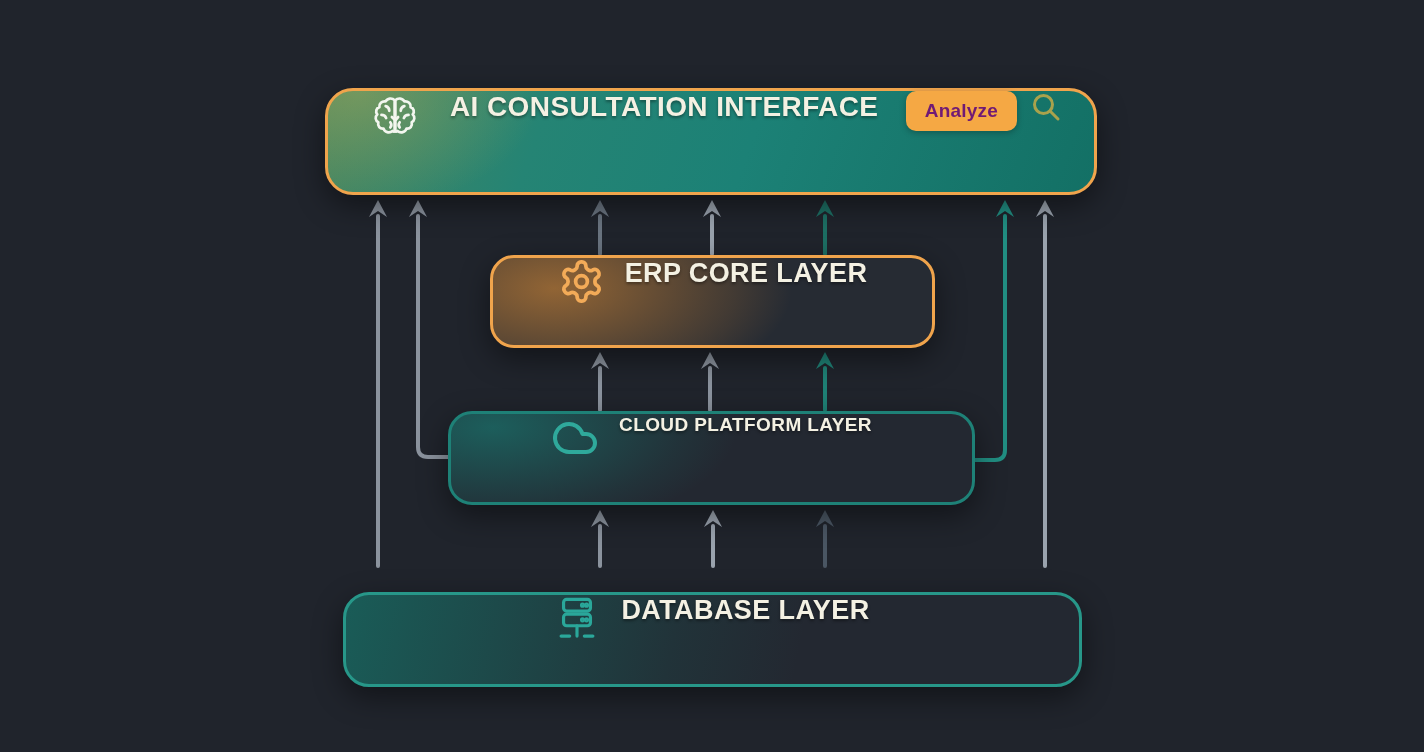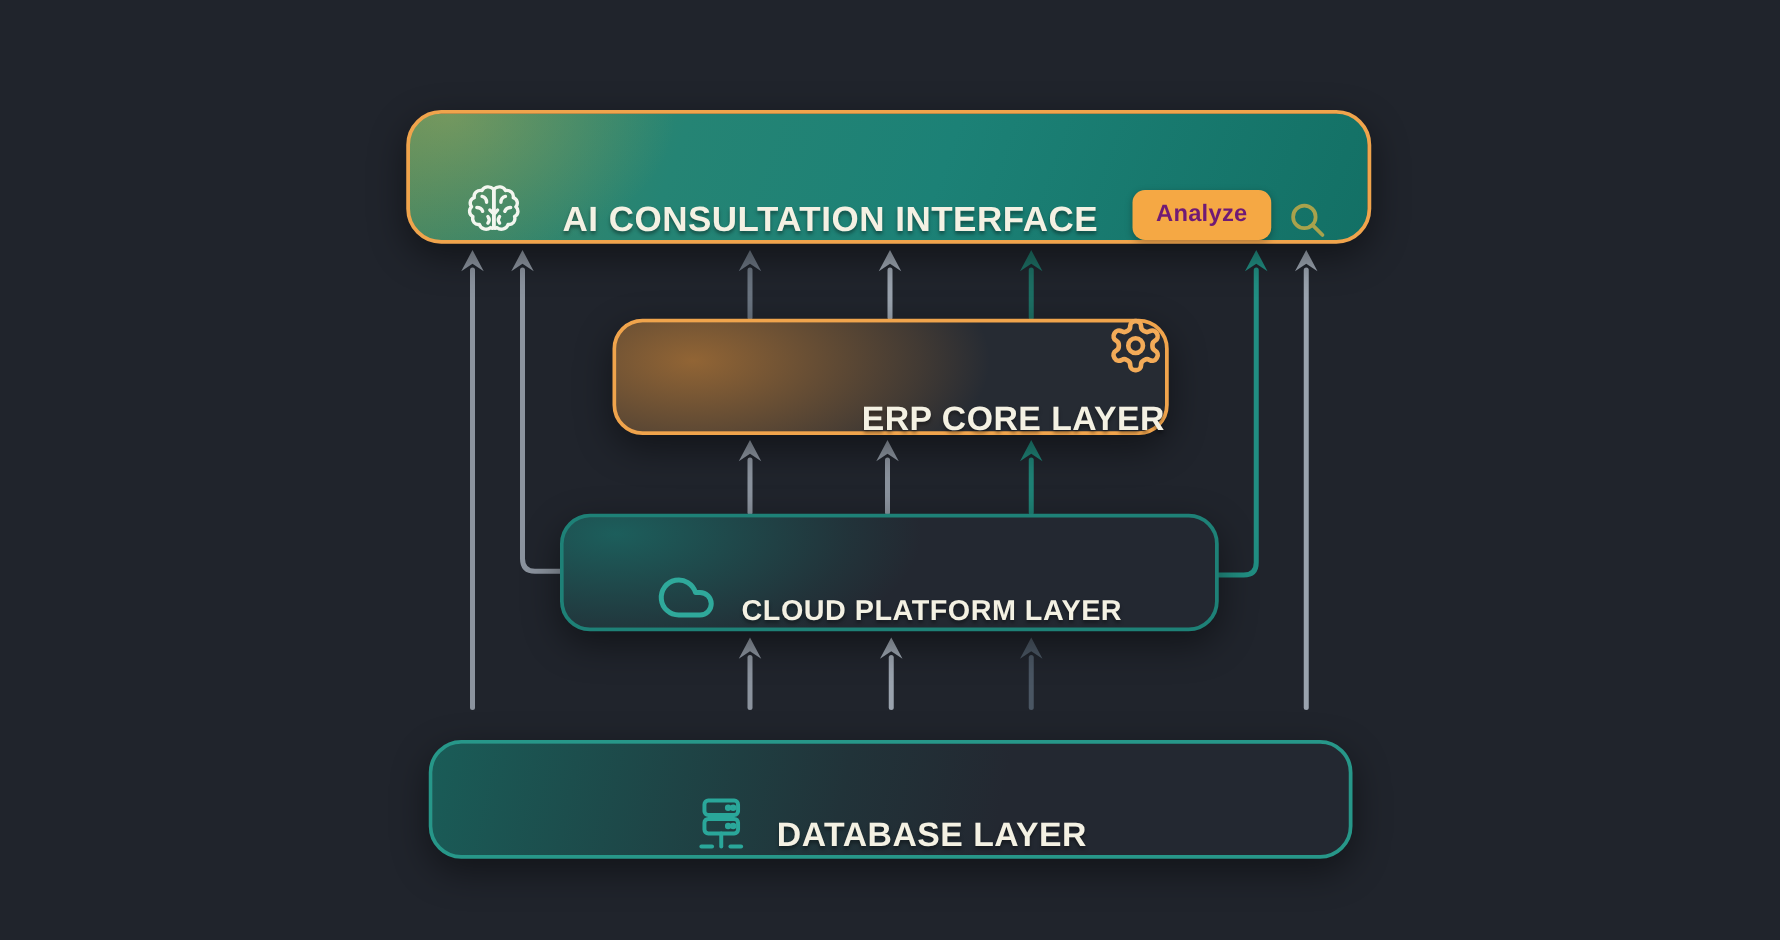--- a/index.html
+++ b/index.html
@@ -3,21 +3,21 @@
 <meta charset="utf-8">
 <style>
   html,body{margin:0;padding:0;background:#20242c;}
   #canvas{
     position:relative;width:1424px;height:752px;overflow:hidden;
     background:#20242c;
     font-family:"Liberation Sans", sans-serif;
   }
   #arrow-layer{position:absolute;left:0;top:0;z-index:1;}
   .node{
-    position:absolute;z-index:2;display:flex;align-items:flex-end;
+    position:absolute;z-index:2;display:flex;align-items:flex-start;
     border-radius:26px;box-sizing:border-box;
     box-shadow:0 10px 30px rgba(0,0,0,.45);
   }
   .node-label{
     font-weight:700;color:#f4f1e3;letter-spacing:.4px;
     text-shadow:0 2px 3px rgba(0,0,0,.38);white-space:nowrap;
   }
   
   #node-ai{
     left:325px;top:88px;width:772px;height:107px;
@@ -36,33 +36,33 @@
     box-shadow:0 2px 6px rgba(0,0,0,.25);letter-spacing:.2px;
   }
   #search-icon{margin-left:13px;cursor:pointer;display:flex;align-items:center;}
   
   #node-erp{
     left:490px;top:255px;width:445px;height:93px;
     border:3px solid #f0a44c;border-radius:24px;
     background:
       radial-gradient(330px 160px at 14% 35%, rgba(234,148,54,.55), rgba(234,148,54,.14) 55%, rgba(234,148,54,0) 72%),
       #262b33;
-    justify-content:center;gap:20px;flex-direction:column;
+    justify-content:center;gap:20px;
   }
   #node-erp .node-label{font-size:27px;}
   
   #node-cloud{
     left:448px;top:411px;width:527px;height:94px;
     border:3px solid #1e8177;border-radius:24px;
     background:
       radial-gradient(340px 150px at 8% 15%, rgba(24,130,120,.60), rgba(24,130,120,.12) 55%, rgba(24,130,120,0) 72%),
       #232831;
     justify-content:center;gap:20px;
   }
-  #node-cloud .node-label{font-size:23px;}
+  #node-cloud .node-label{font-size:19px;}
   
   #node-db{
     left:343px;top:592px;width:739px;height:95px;
     border:3px solid #279789;border-radius:26px;
     background:
       linear-gradient(102deg, rgba(22,112,102,.72) 0%, rgba(22,112,102,.45) 22%, rgba(22,112,102,.15) 45%, rgba(22,112,102,0) 62%),
       #232831;
     justify-content:center;gap:22px;
   }
   #node-db .node-label{font-size:27px;}

